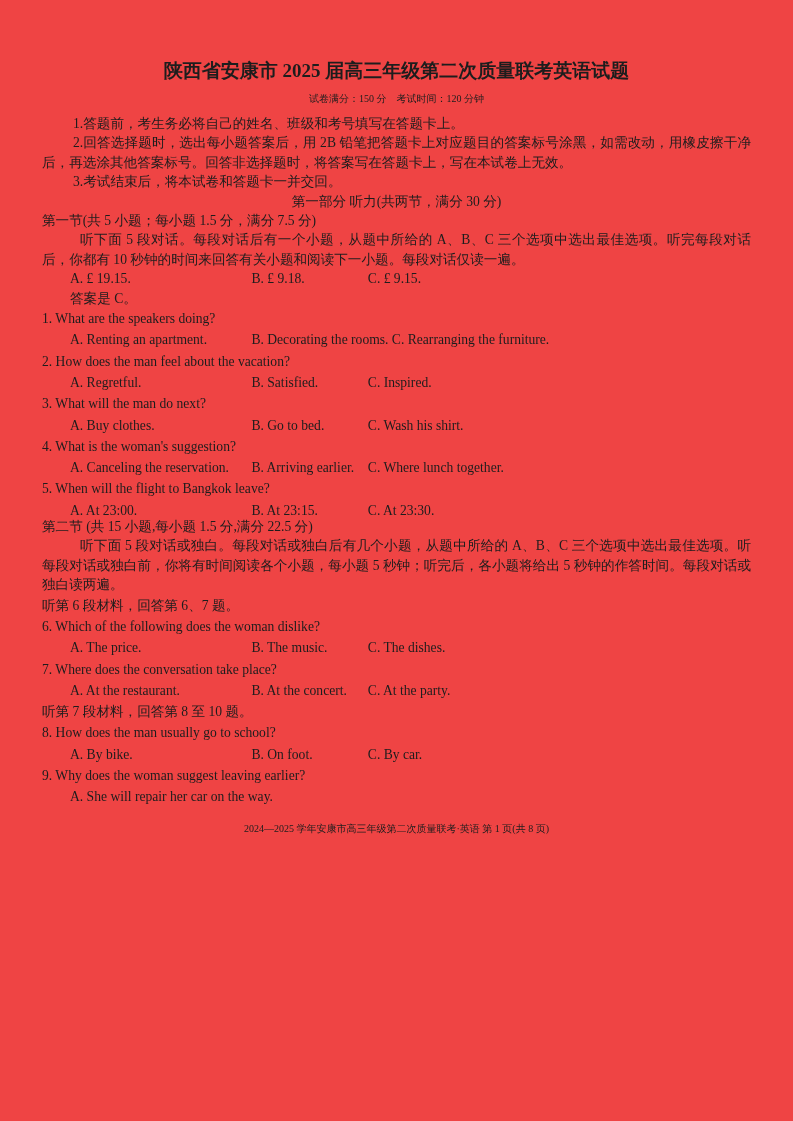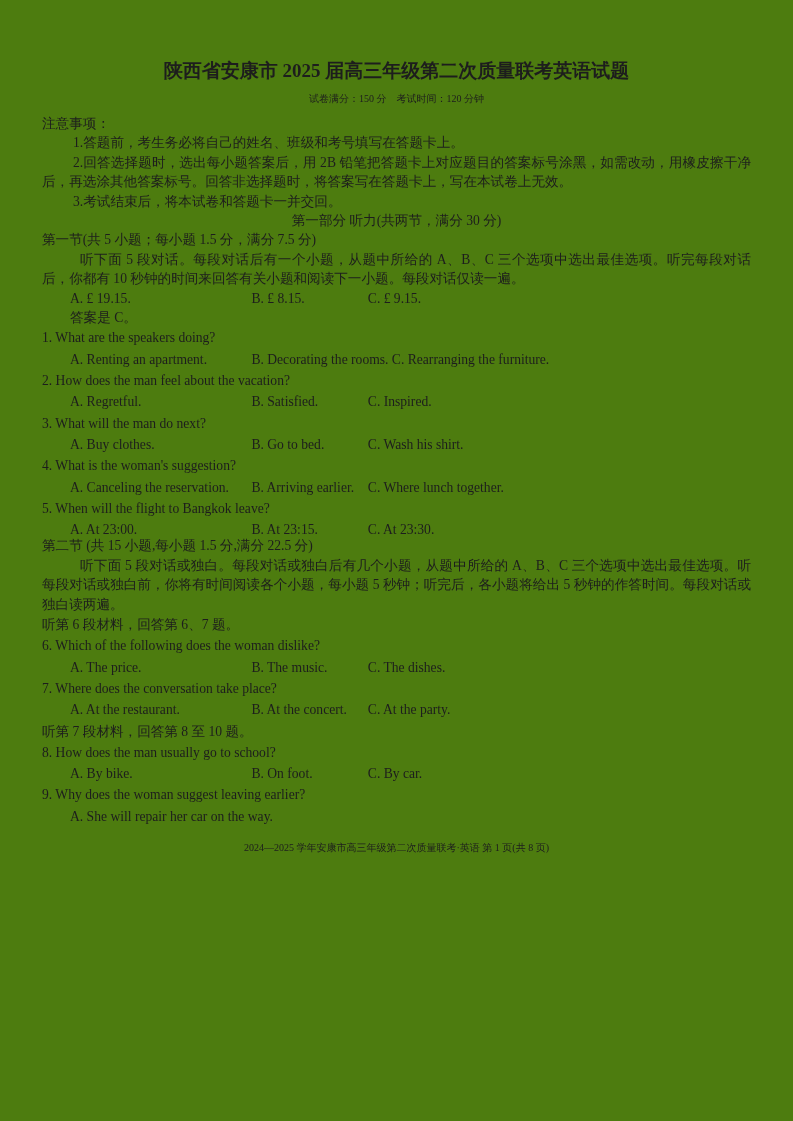--- a/index.html
+++ b/index.html
@@ -5,21 +5,21 @@
   html, body {
     margin: 0;
     padding: 0;
     background: #ffffff;
   }
   .page {
     position: relative;
     width: 793px;
     height: 1121px;
     margin: 0 auto;
-    background: #4d7c0f;
+    background: #ef4444;
     color: #1d1d1d;
     font-family: "Liberation Serif", "DejaVu Serif", serif;
     font-size: 13.6px;
     box-sizing: border-box;
     padding: 58px 42px 0 42px;
     overflow: hidden;
   }
   .title {
     text-align: center;
     font-size: 19px;
@@ -62,30 +62,29 @@
 </style>
 </head>
 <body>
 
 <div class="page">
 
   <div class="title">陕西省安康市 2025 届高三年级第二次质量联考英语试题</div>
   <div class="subtitle">试卷满分：150 分　考试时间：120 分钟</div>
 
   <div class="lh19">
-    <div class="line">注意事项：</div>
     <div class="line notice-item">1.答题前，考生务必将自己的姓名、班级和考号填写在答题卡上。</div>
     <div class="line notice-item">2.回答选择题时，选出每小题答案后，用 2B 铅笔把答题卡上对应题目的答案标号涂黑，如需改动，用橡皮擦干净后，再选涂其他答案标号。回答非选择题时，将答案写在答题卡上，写在本试卷上无效。</div>
     <div class="line notice-item">3.考试结束后，将本试卷和答题卡一并交回。</div>
     <div class="line center">第一部分 听力(共两节，满分 30 分)</div>
     <div class="line">第一节(共 5 小题；每小题 1.5 分，满分 7.5 分)</div>
     <div class="line para">听下面 5 段对话。每段对话后有一个小题，从题中所给的 A、B、C 三个选项中选出最佳选项。听完每段对话后，你都有 10 秒钟的时间来回答有关小题和阅读下一小题。每段对话仅读一遍。</div>
     <div class="line opt-line">
       <span class="opt-a">A. £ 19.15.</span>
-      <span class="opt-b">B. £ 8.15.</span>
+      <span class="opt-b">B. £ 9.18.</span>
       <span class="opt-c">C. £ 9.15.</span>
     </div>
     <div class="line ans-note">答案是 C。</div>
   </div>
 
   <div class="lh21">
     <div class="line">1. What are the speakers doing?</div>
     <div class="line opt-line">
       <span class="opt-a">A. Renting an apartment.</span>
       <span class="opt-b">B. Decorating the rooms.</span>

